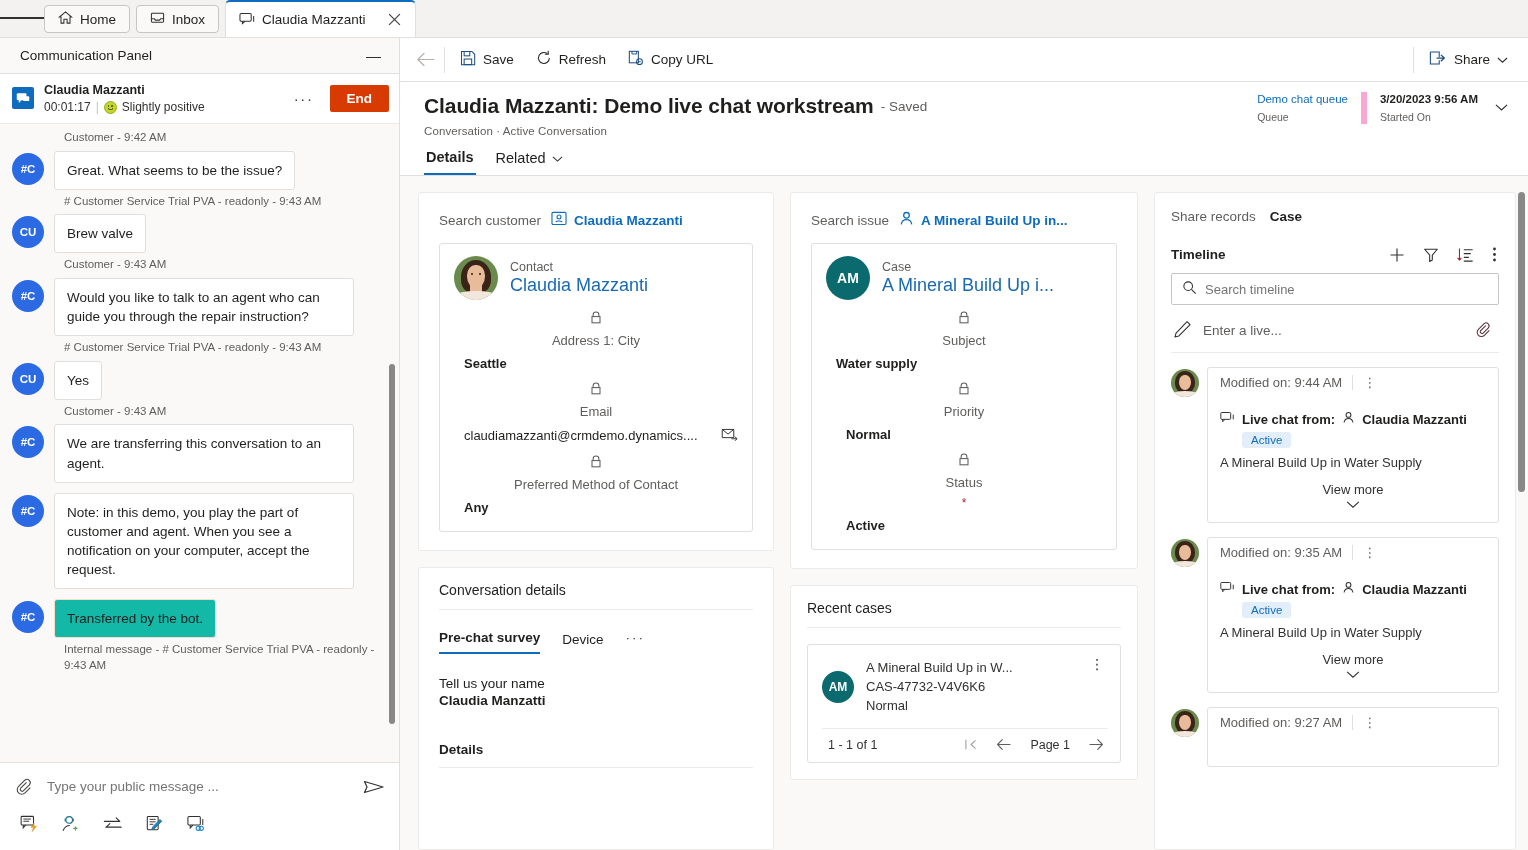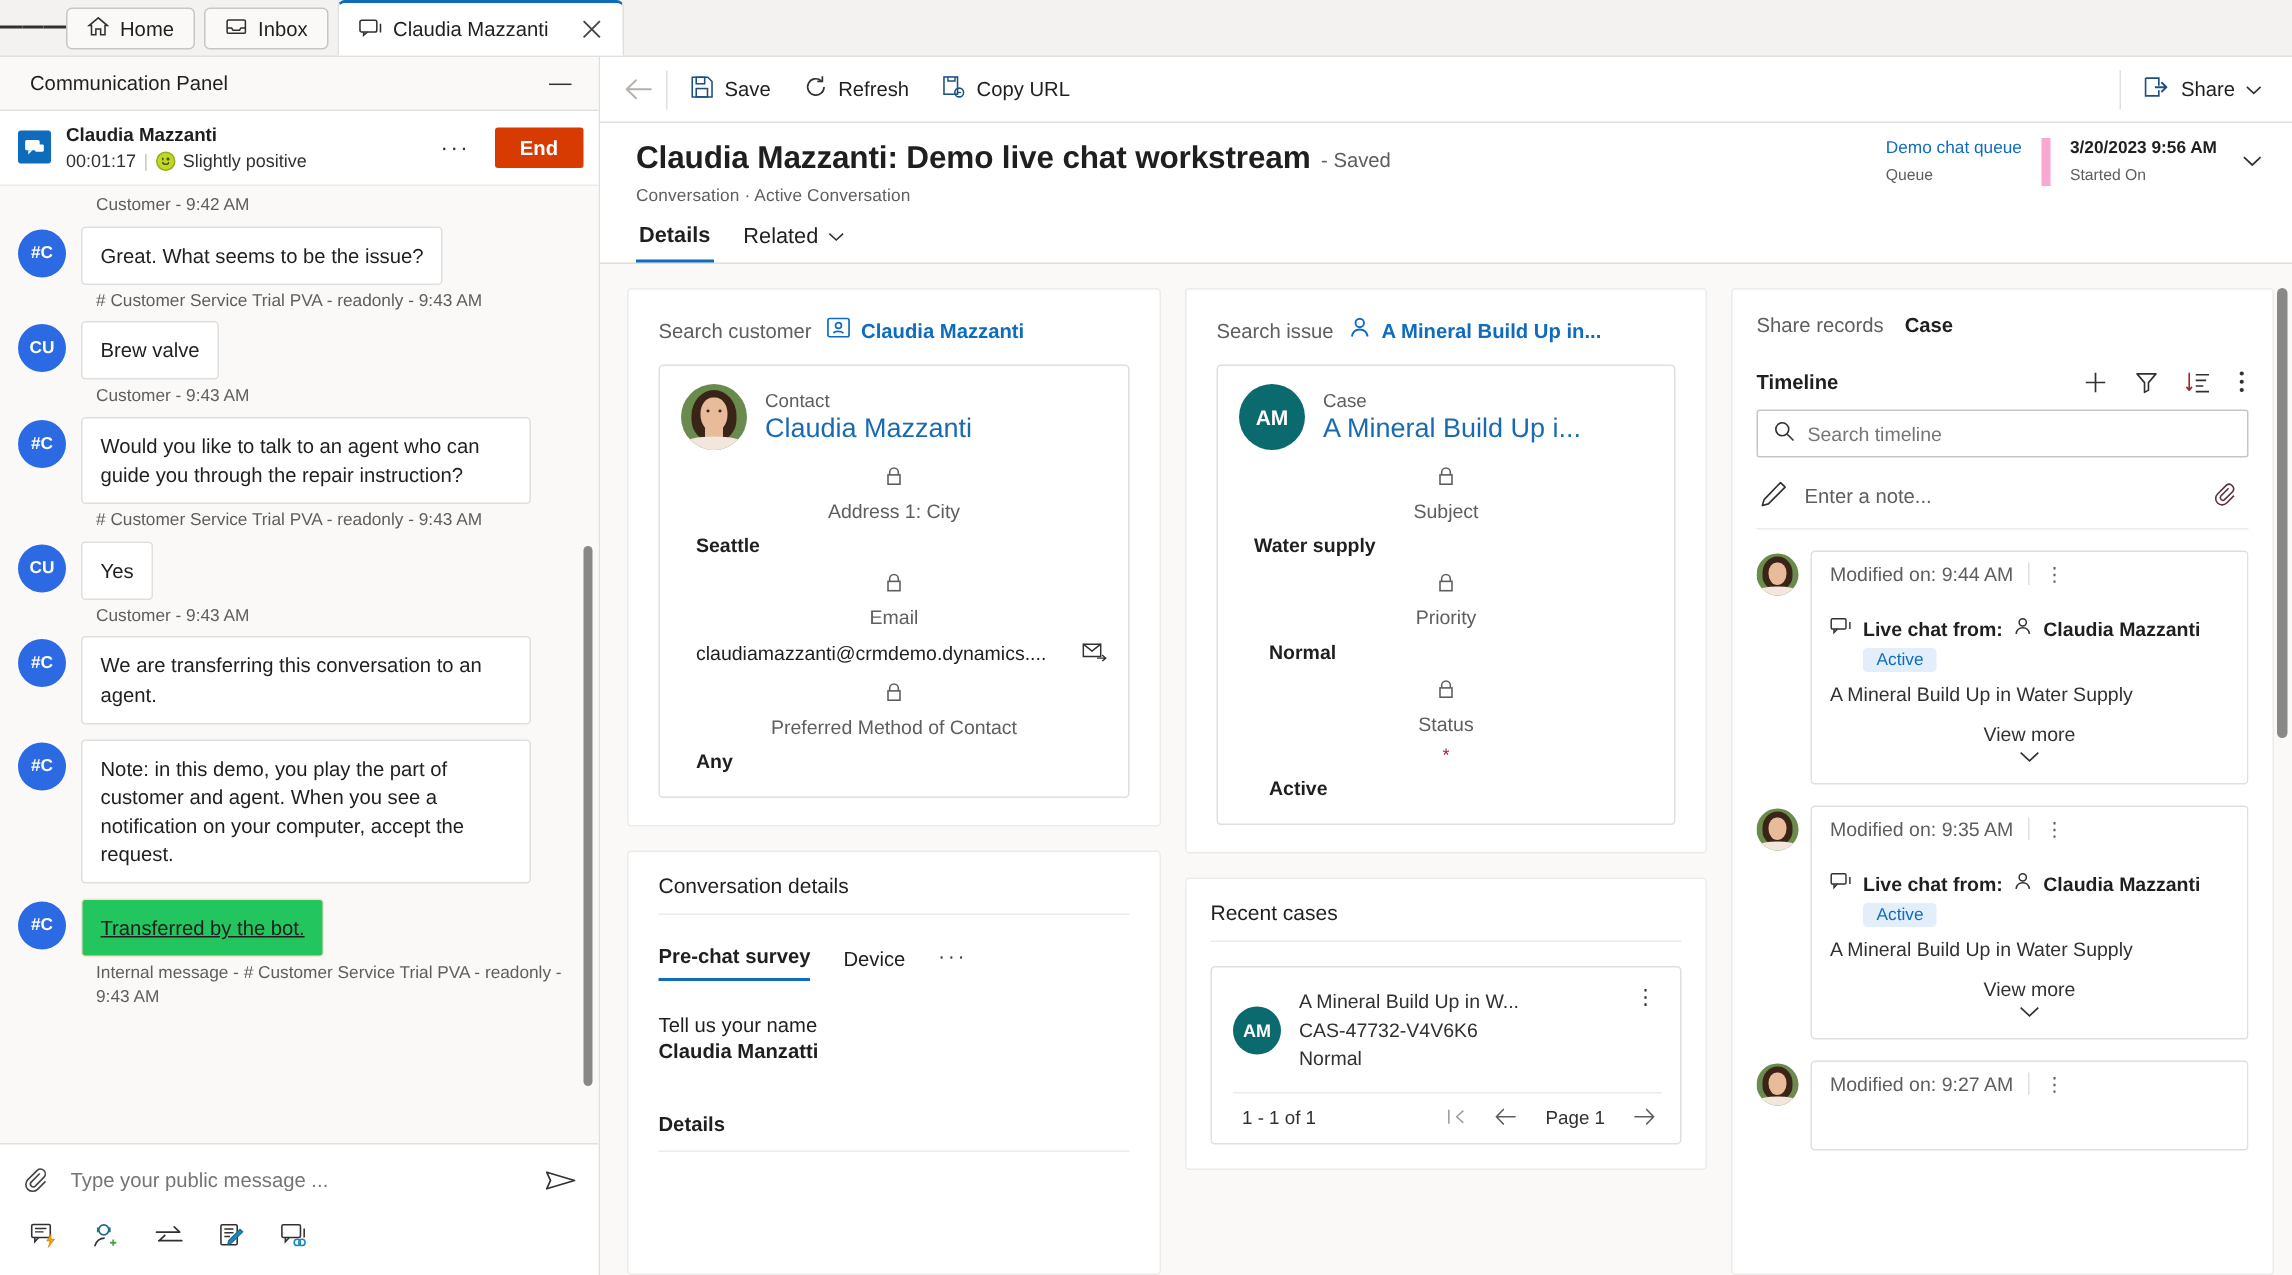--- a/index.html
+++ b/index.html
@@ -110,21 +110,21 @@
   .av {
     width: 32px; height: 32px; border-radius: 50%; background: #2b6ae3;
     color: #fff; font-size: 11.5px; font-weight: 600; flex: 0 0 auto;
     display: flex; align-items: center; justify-content: center; margin-top: 2px;
   }
   .bubble {
     background: #fff; border: 1px solid #e1dfdd; border-radius: 3px;
     padding: 9px 12px; font-size: 13.5px; line-height: 1.42; color: #201f1e;
     max-width: 300px;
   }
-  .bubble.internal { background: #22c55e; border-color: #fbddcd; text-decoration: underline; }
+  .bubble.internal { background: #14b8a6; border-color: #fbddcd; }
 
   .composer {
     border-top: 1px solid #e1dfdd; background: #ffffff;
     padding: 10px 14px 6px 14px;
   }
   .composer-row { display: flex; align-items: center; gap: 14px; }
   .clip { color: #484644; cursor: pointer; display: flex; flex: 0 0 auto; }
   .composer-input {
     flex: 1; border: none; outline: none; font-size: 13.5px;
     color: #605e5c; font-family: inherit; background: transparent; padding: 6px 0;
@@ -851,21 +851,21 @@
                   </svg>
               </span>
               <input placeholder="Search timeline" style="">
             </div>
             <div class="tl-note">
               <span>
                 <svg width="19" height="18" viewBox="0 0 20 19">
                     <path d="M14.8 1.8 18 5 6.2 16.8 2 18l1.2-4.2z" fill="none" stroke="#323130" stroke-width="1.15" stroke-linejoin="round"></path>
                   </svg>
               </span>
-              <span class="tl-note-txt">Enter a note...</span>
+              <span class="tl-note-txt">Enter a live...</span>
               <span>
                 <svg width="16" height="17" viewBox="0 0 17 18">
                     <path d="M11.4 4.8 5.8 10.4a1.9 1.9 0 0 0 2.6 2.6l5.8-5.8a3.2 3.2 0 0 0-4.5-4.5L3.6 8.8a4.5 4.5 0 0 0 6.4 6.4l5.2-5.2" fill="none" stroke="#5c2e3a" stroke-width="1.1"></path>
                   </svg>
               </span>
             </div>
 
             <div class="tl-list">
               <div class="tl-item">
                 <span class="tl-av">

